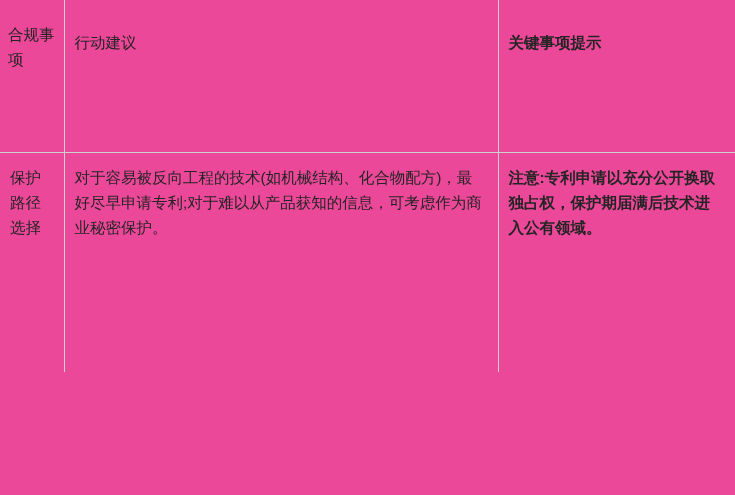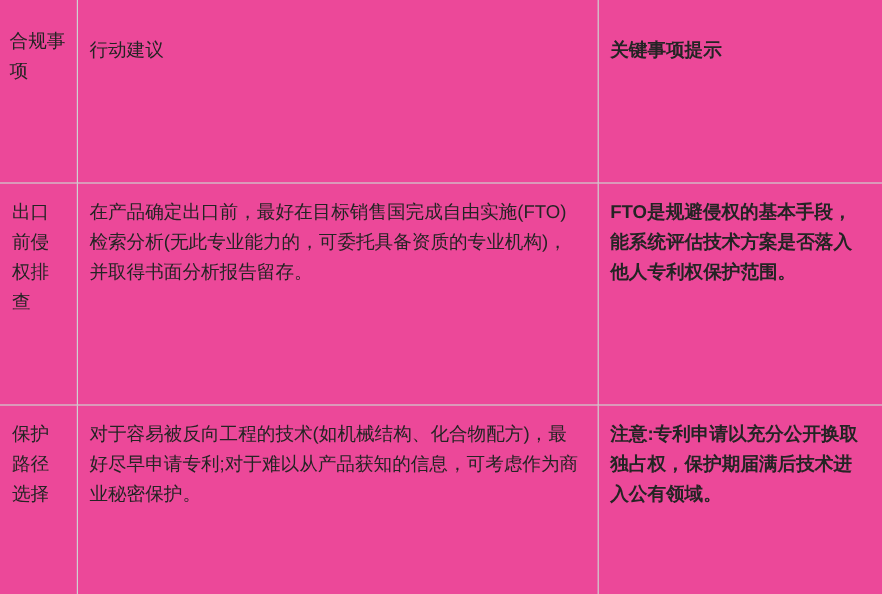--- a/index.html
+++ b/index.html
@@ -84,25 +84,20 @@
       <col class="col-item">
       <col class="col-action">
       <col class="col-key">
     </colgroup>
     <tbody>
       <tr class="row-header">
         <td class="hdr-item">合规事项</td>
         <td class="hdr-action">行动建议</td>
         <td class="hdr-key">关键事项提示</td>
       </tr>
-      <tr class="row-export">
-        <td class="cell-item">出口前侵权排查</td>
-        <td class="cell-action">在产品确定出口前，最好在目标销售国完成自由实施(FTO)检索分析(无此专业能力的，可委托具备资质的专业机构)，并取得书面分析报告留存。</td>
-        <td class="cell-key">FTO是规避侵权的基本手段，能系统评估技术方案是否落入他人专利权保护范围。</td>
-      </tr>
       <tr class="row-path">
         <td class="cell-item">保护路径选择</td>
         <td class="cell-action">对于容易被反向工程的技术(如机械结构、化合物配方)，最好尽早申请专利;对于难以从产品获知的信息，可考虑作为商业秘密保护。</td>
         <td class="cell-key">注意:专利申请以充分公开换取独占权，保护期届满后技术进入公有领域。</td>
       </tr>
     </tbody>
   </table>
 </div>
 
 </body></html>

